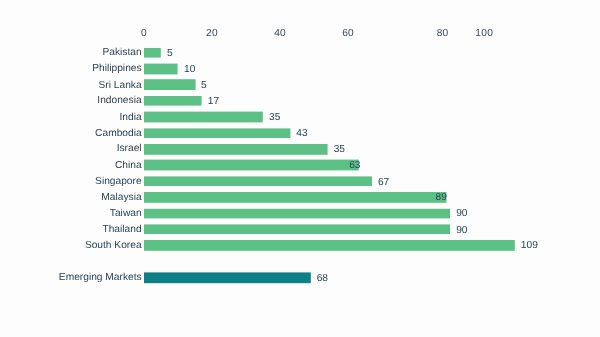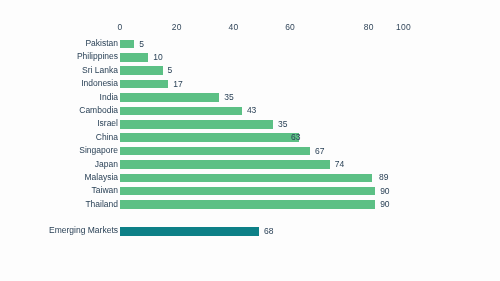--- a/index.html
+++ b/index.html
@@ -136,38 +136,38 @@
         <div class="row-label">China</div>
         <div class="bar" style="width: 178.605px; background: rgb(92, 192, 133);"></div>
         <div class="bar-value" style="left: 291px;">63</div>
       </div>
       <div class="row">
         <div class="row-label">Singapore</div>
         <div class="bar" style="width: 189.945px; background: rgb(92, 192, 133);"></div>
         <div class="bar-value" style="left: 314.945px;">67</div>
       </div>
       <div class="row">
-        <div class="row-label">Japan</div>
-        <div class="bar" style="width: 209.79px; background: rgb(92, 192, 133);"></div>
-        <div class="bar-value" style="left: 334.79px;">74</div>
-      </div>
-      <div class="row">
         <div class="row-label">Malaysia</div>
         <div class="bar" style="width: 252.315px; background: rgb(92, 192, 133);"></div>
-        <div class="bar-value" style="left: 379px; text-align: right;">89</div>
+        <div class="bar-value" style="left: 363px; text-align: right;">89</div>
       </div>
       <div class="row">
         <div class="row-label">Taiwan</div>
         <div class="bar" style="width: 255.15px; background: rgb(92, 192, 133);"></div>
         <div class="bar-value" style="left: 380.15px;">90</div>
       </div>
       <div class="row">
         <div class="row-label">Thailand</div>
         <div class="bar" style="width: 255.15px; background: rgb(92, 192, 133);"></div>
         <div class="bar-value" style="left: 380.15px;">90</div>
+      </div>
+      <div class="row">
+        <div class="row-label">South Korea</div>
+        <div class="bar" style="width: 309.015px; background: rgb(92, 192, 133);"></div>
+        <div class="bar-value" style="left: 434.015px;">109</div>
       </div>
       <div class="row spacer"></div>
       <div class="row">
         <div class="row-label">Emerging Markets</div>
         <div class="bar" style="width: 138.915px; background: rgb(13, 128, 135);"></div>
         <div class="bar-value" style="left: 263.915px;">68</div>
       </div>
     </div>
 
 </div>

